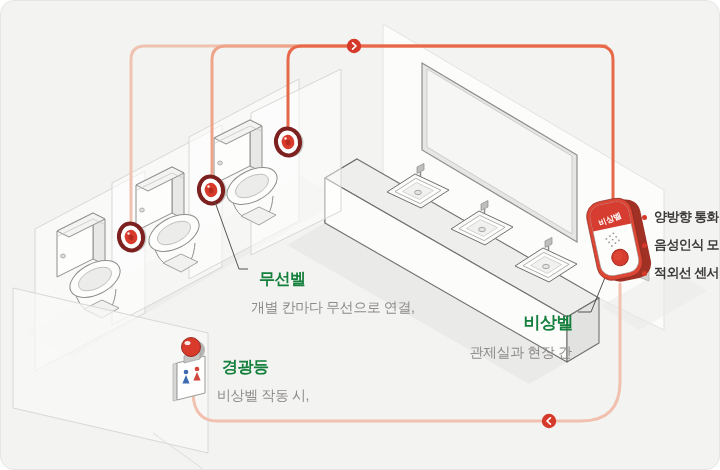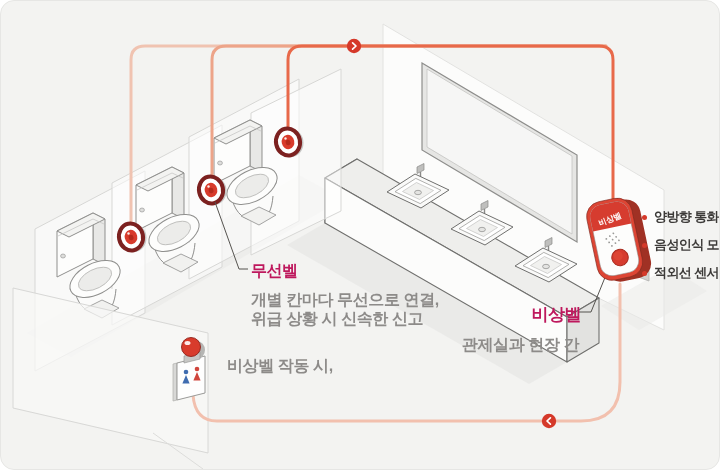--- a/index.html
+++ b/index.html
@@ -5,29 +5,29 @@
   html,body{margin:0;padding:0;background:#ffffff;}
   .stage{
     position:relative;width:720px;height:470px;
     background:#f3f3f1;border:1px solid #e6e6e4;border-radius:14px;
     overflow:hidden;box-sizing:border-box;
     font-family:"Liberation Sans", sans-serif;
   }
   .stage svg{position:absolute;left:0;top:0;}
   .label{position:absolute;}
   .label h3{
-    margin:0;font-size:16px;font-weight:bold;color:#be185d;letter-spacing:-0.5px;
+    margin:8px;font-size:16px;font-weight:bold;color:#15803d;letter-spacing:-0.5px;
   }
   .label p{
-    margin:0;font-size:16px;line-height:19px;color:#8d8b89;letter-spacing:-0.4px;font-weight:bold;
+    margin:0;font-size:14px;line-height:19px;color:#8d8b89;letter-spacing:-0.4px;
   }
   .lbl-wireless{left:250px;top:260px;}
   .lbl-wireless p{margin-top:8px;}
   .lbl-warning{left:213px;top:348px;}
-  .lbl-warning p{margin-top:7px;margin-left:13px;text-align:right;}
+  .lbl-warning p{margin-top:7px;margin-left:3px;text-align:right;}
   .lbl-emergency{left:437px;top:302px;width:165px;text-align:center;}
   .lbl-emergency h3{font-size:17px;text-align:right;padding-right:22px;}
   .lbl-emergency p{margin-top:9px;}
   .features{
     position:absolute;left:641px;top:202px;margin:0;padding:0;list-style:none;
   }
   .features li{
     display:flex;align-items:center;height:28px;
     font-size:13px;font-weight:bold;color:#3c3a38;letter-spacing:-0.6px;white-space:nowrap;
   }
@@ -170,25 +170,25 @@
     </g>
     <circle cx="0.5" cy="17" r="8.2" fill="#d63c2f" stroke="#a82b1e" stroke-width="1"></circle>
     <circle cx="-1" cy="15" r="4.6" fill="#dd4534"></circle>
   </g>
 </svg>
 
 <div class="label lbl-wireless">
   <h3>무선벨</h3>
   <p>
     <span>개별 칸마다 무선으로 연결,</span><br>
-    <span>위급 상황 시 신속한 신고</span>
   </p>
 </div>
 
 <div class="label lbl-warning">
+  <h3>경광등</h3>
   <p>
     <span>비상벨 작동 시,</span><br>
   </p>
 </div>
 
 <div class="label lbl-emergency">
   <h3>비상벨</h3>
   <p>
     <span>관제실과 현장 간</span><br>
   </p>

